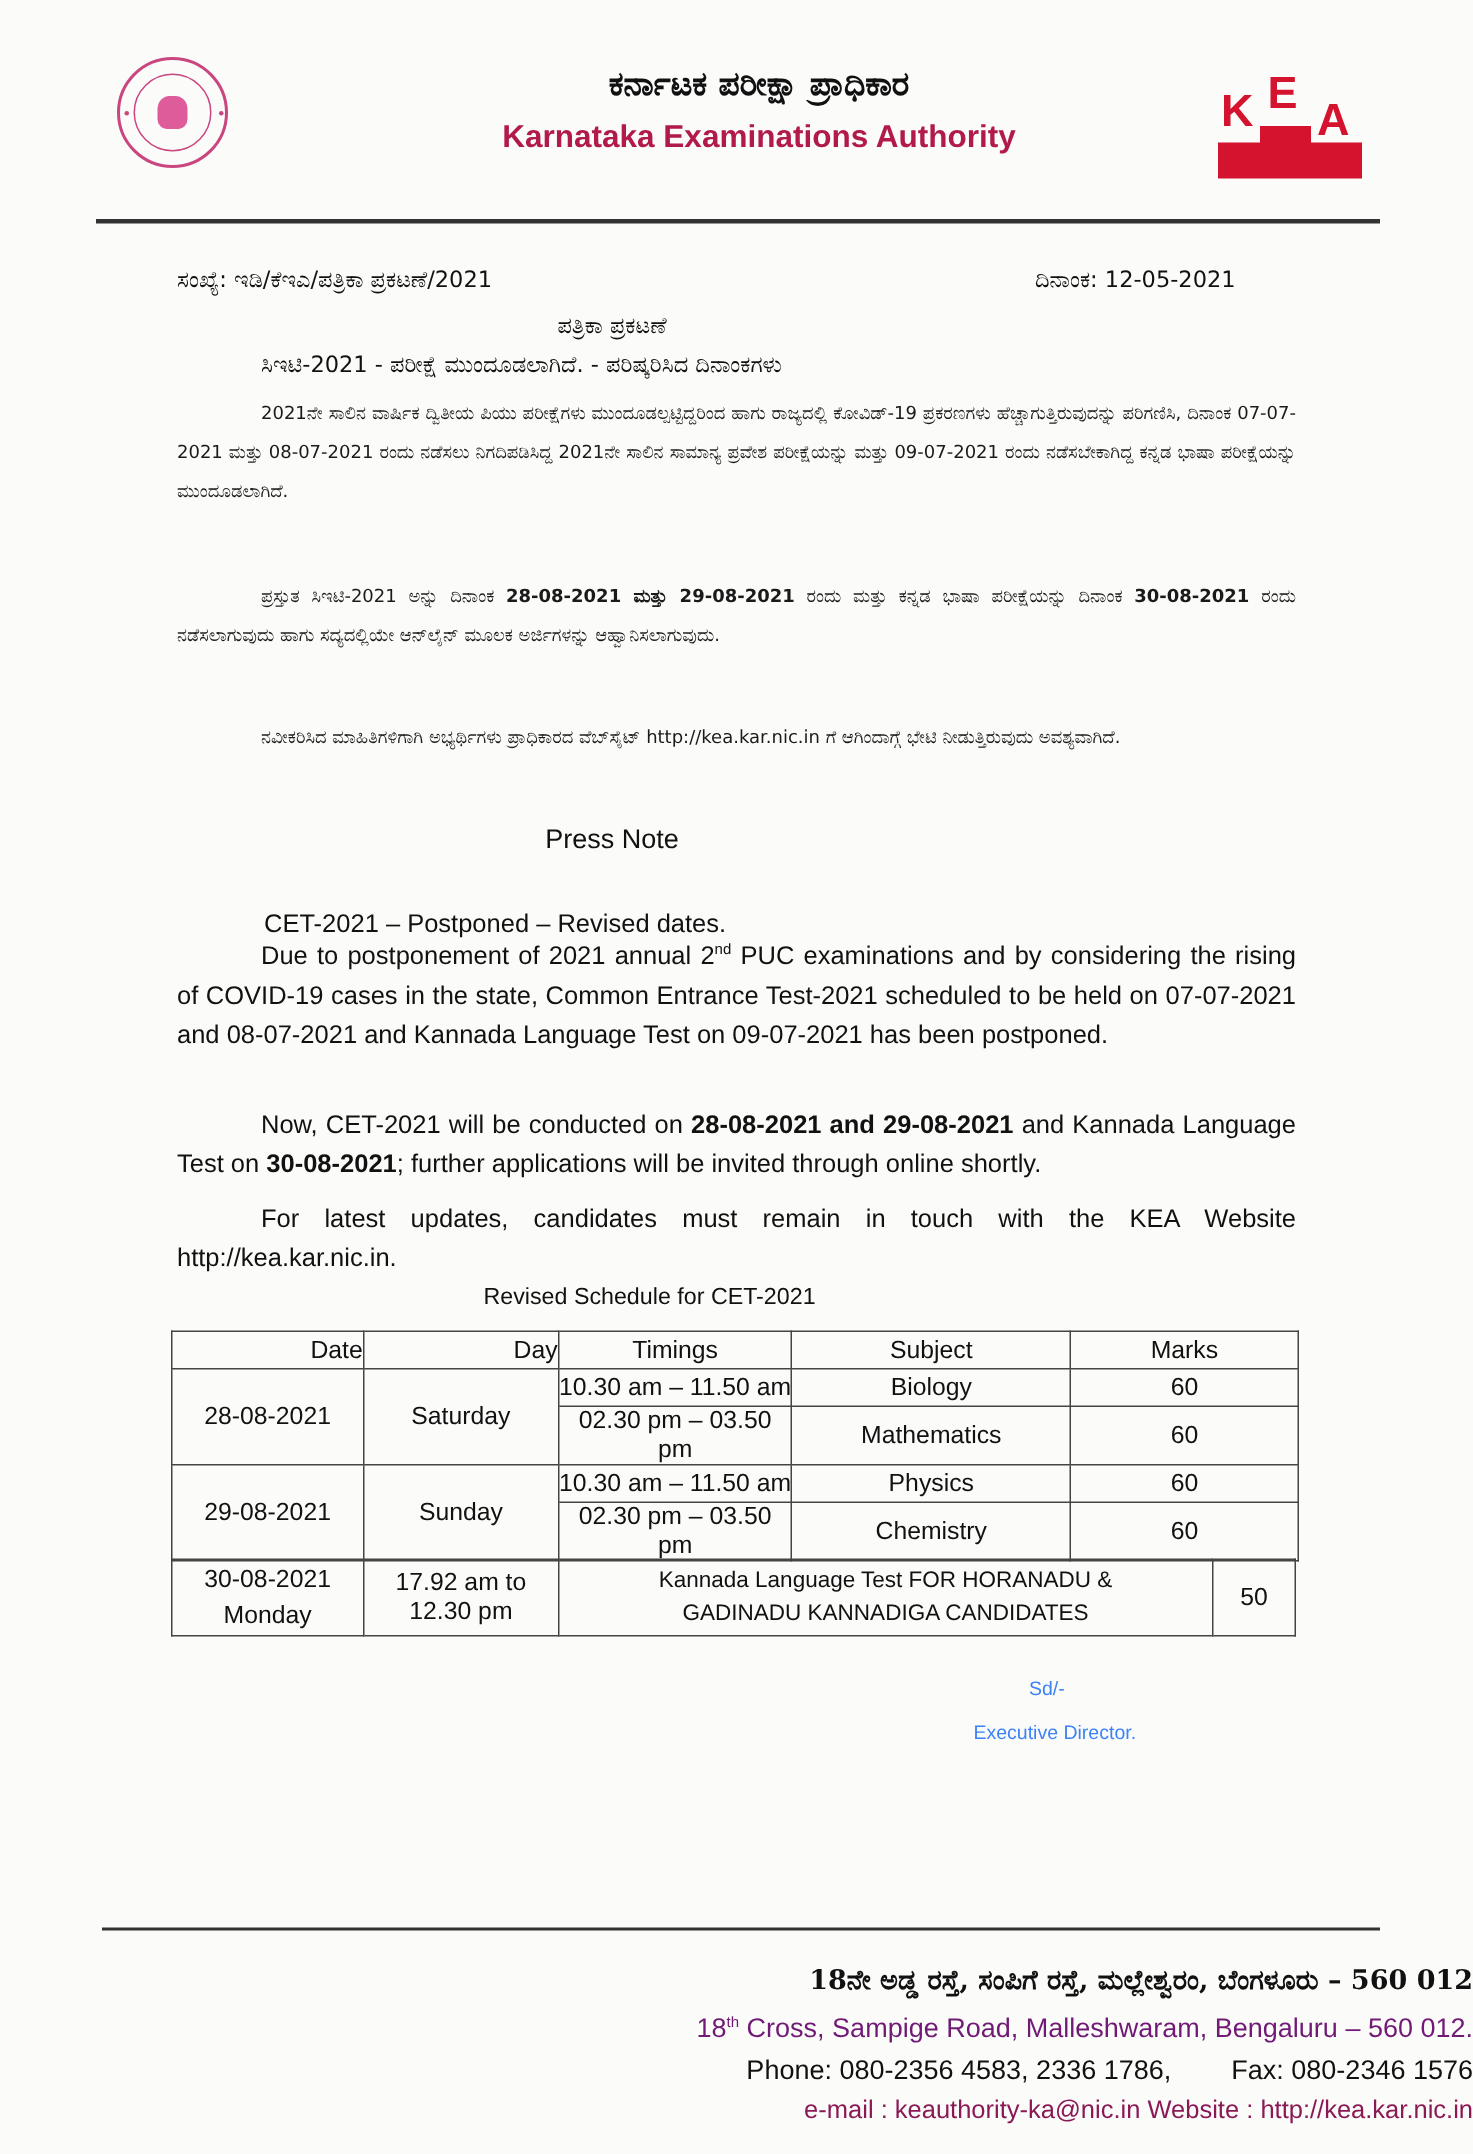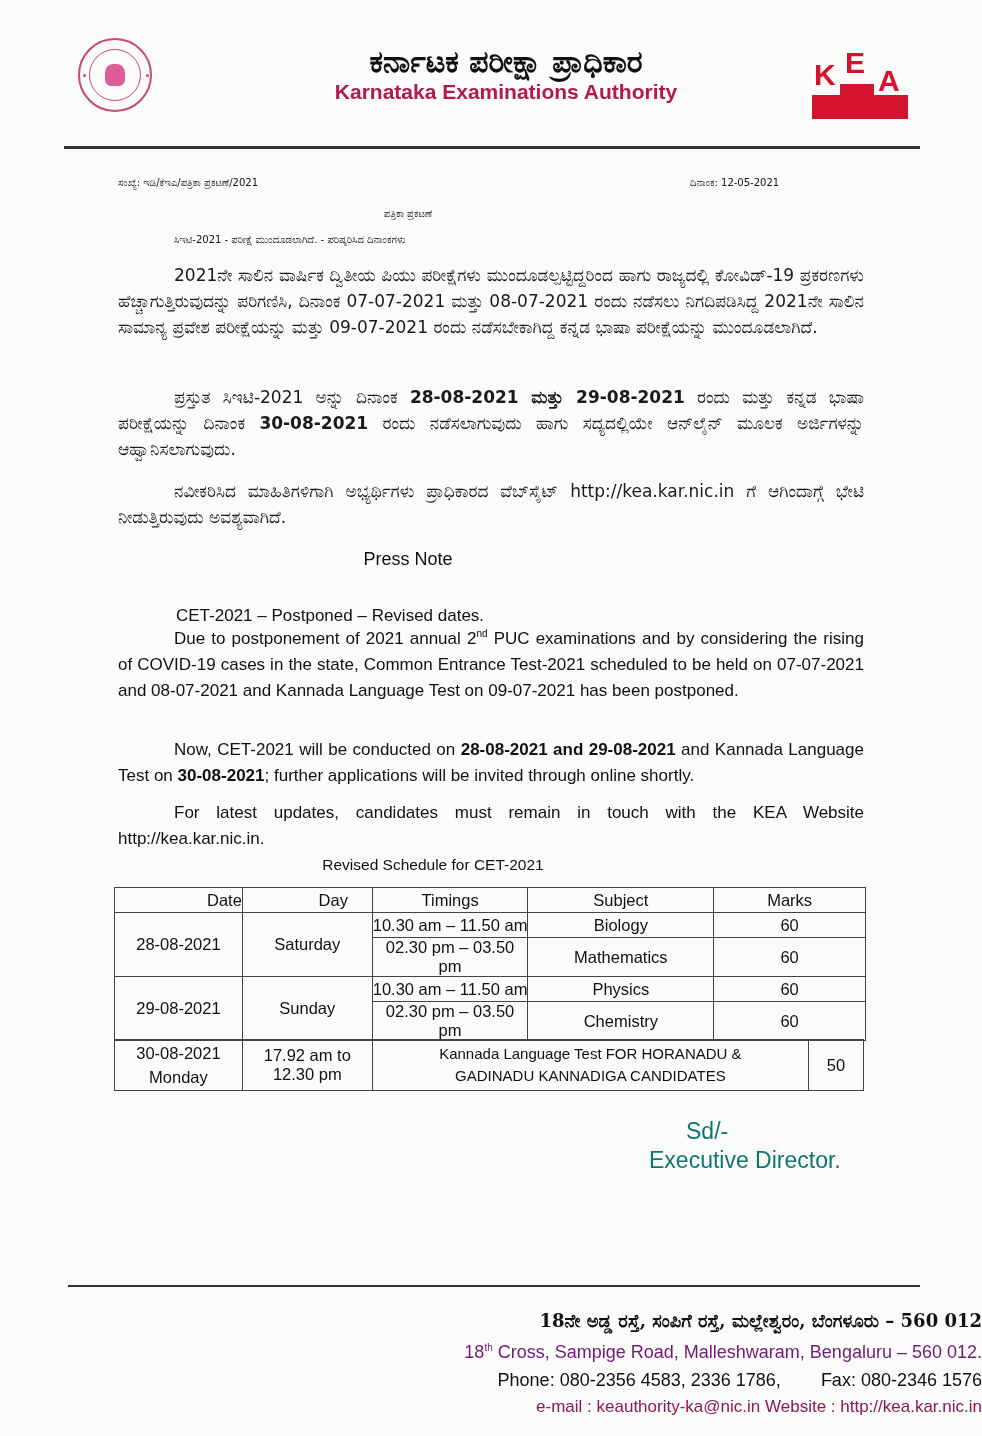--- a/index.html
+++ b/index.html
@@ -17,48 +17,48 @@
     position: absolute; left: 9px; top: 9px; width: 52px; height: 52px; border: 1.5px solid #c9467e;
     border-radius: 50%; box-sizing: border-box;
   }
   .emblem .core {
     position: absolute; left: 15px; top: 14px; width: 20px; height: 22px; background: #d9408a;
     border-radius: 40% 40% 30% 30%; opacity: .85;
   }
   .emblem .dot { position: absolute; width: 3px; height: 3px; background: #c9467e; border-radius: 50%; top: 34px; }
   .title-kn {
     left: 0; width: 982px; top: 44px; text-align: center; font-family: "DejaVu Sans", sans-serif;
-    font-weight: bold; font-size: 30px; color: #111; padding-left: 30px; box-sizing: border-box;
+    font-weight: bold; font-size: 22px; color: #111; padding-left: 30px; box-sizing: border-box;
   }
   .title-en {
     left: 0; width: 982px; top: 80px; text-align: center; font-size: 21px; font-weight: bold; color: #b11a4a;
     padding-left: 30px; box-sizing: border-box;
   }
   .kea { left: 808px; top: 50px; width: 100px; height: 74px; }
   .kea .k, .kea .e, .kea .a { position: absolute; color: #d4142e; font-weight: bold; font-size: 30px; line-height: 1; }
   .kea .k { left: 6px; top: 10px; }
   .kea .e { left: 37px; top: -2px; }
   .kea .a { left: 70px; top: 16px; }
   .kea .step1 { position: absolute; left: 4px; top: 45px; width: 96px; height: 24px; background: #d4142e; }
   .kea .step2 { position: absolute; left: 32px; top: 34px; width: 34px; height: 12px; background: #d4142e; }
   .hr-top { left: 64px; top: 146px; width: 856px; height: 3px; background: #333; }
 
-  .kn { font-family: "DejaVu Sans", sans-serif; font-size: 10px; color: #111; }
+  .kn { font-family: "DejaVu Sans", sans-serif; font-size: 15px; color: #111; }
   .ref { left: 118px; top: 177px; }
   .date-kn { left: 690px; top: 177px; }
   .center-kn { left: 0; width: 816px; text-align: center; }
   .para { left: 118px; width: 746px; text-align: justify; line-height: 26px; text-indent: 56px; }
-  .para-kn { font-family: "DejaVu Sans", sans-serif; font-size: 17px; }
+  .para-kn { font-family: "DejaVu Sans", sans-serif; font-size: 12px; }
   .en { font-family: "Liberation Sans", sans-serif; font-size: 17px; line-height: 26px; color: #111; }
 
   table.sched {
     position: absolute; border-collapse: collapse; font-size: 16.5px; color: #111;
   }
   table.sched td { border: 1.5px solid #444; text-align: center; padding: 0; height: 24px; }
-  .sig { font-size: 23px; color: #0f766e; }
+  .sig { font-size: 13px; color: #3b82f6; }
   .hr-bot { left: 68px; top: 1285px; width: 852px; height: 2px; background: #333; }
   .footer { left: 0; width: 982px; text-align: right; }
   .f-kn { top: 1310px; font-family: "DejaVu Serif", serif; font-weight: bold; font-size: 18px; color: #111; }
   .f-addr { top: 1342px; font-size: 18px; color: #701a75; }
   .f-phone { top: 1370px; font-size: 18px; color: #111; }
   .f-mail { top: 1397px; font-size: 17px; color: #8a1a55; }
   b { font-weight: bold; }
   sup { font-size: 10px; }
 </style>
 </head>
@@ -116,21 +116,21 @@
   <colgroup>
     <col style="width:128px">
       <col style="width:130px">
       <col style="width:156px">
       <col style="width:186px">
       <col style="width:152px">
   </colgroup>
   <tbody>
       <tr>
     <td style="text-align:right; padding-left:28px;">Date</td>
-    <td style="text-align:center; padding-left:52px;">Day</td>
+    <td style="text-align:right; padding-left:52px;">Day</td>
     <td>Timings</td>
     <td>Subject</td>
     <td>Marks</td>
   </tr>
   <tr>
     <td rowspan="2">28-08-2021</td>
     <td rowspan="2">Saturday</td>
     <td>10.30 am – 11.50 am</td>
     <td>Biology</td>
     <td>60</td>

